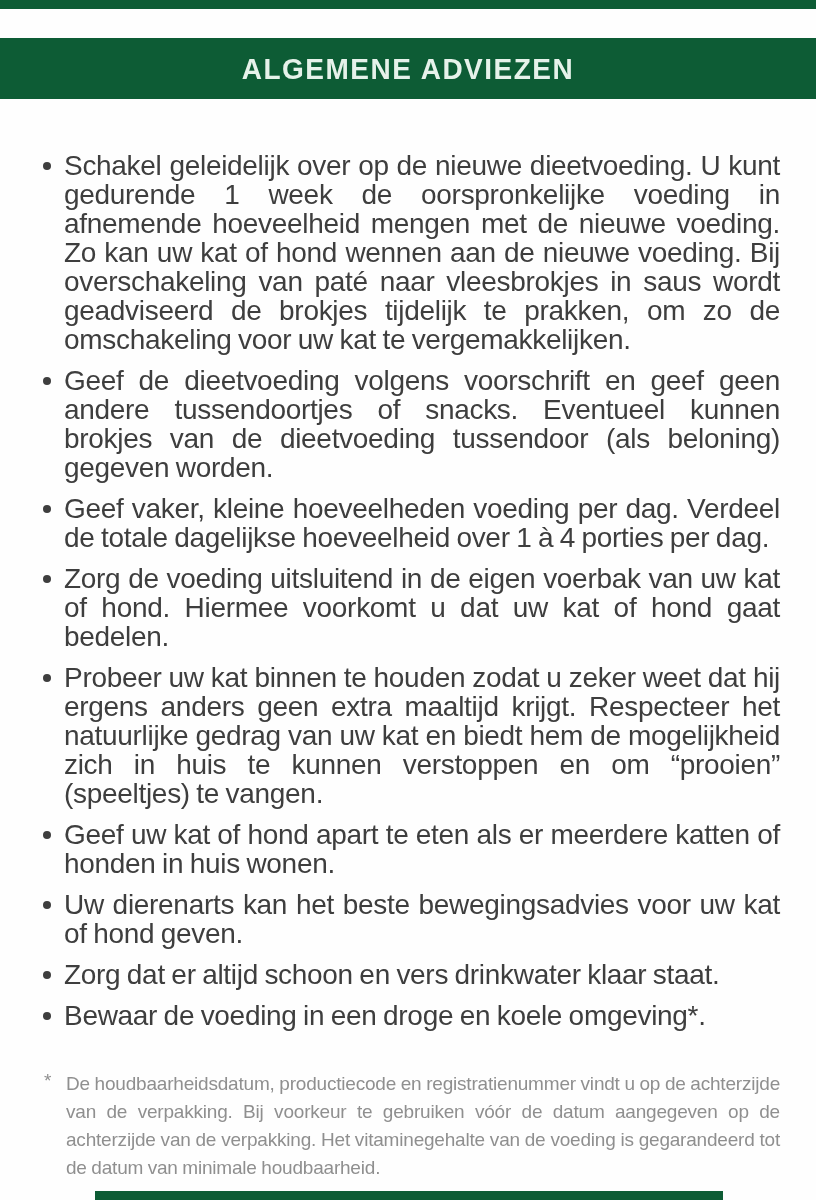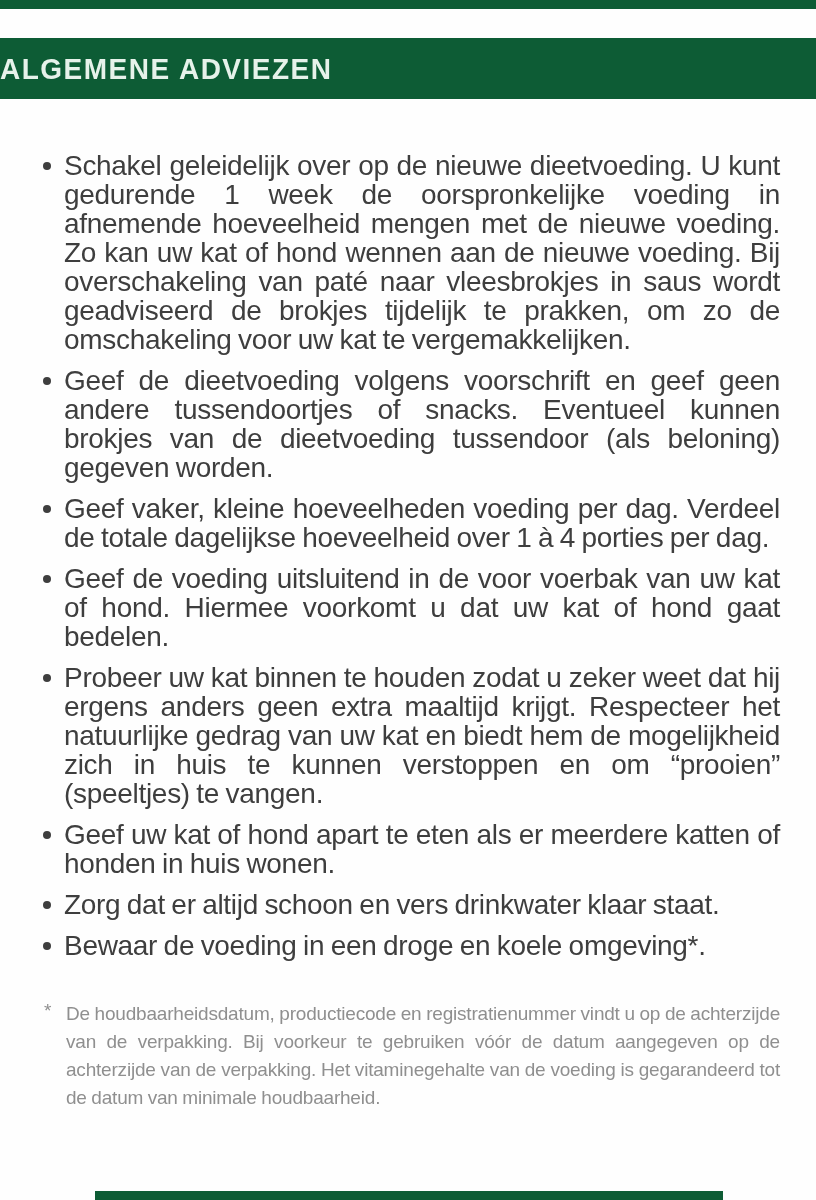--- a/index.html
+++ b/index.html
@@ -17,21 +17,21 @@
     position:relative;
     overflow:hidden;
   }
   .top-strip{
     position:absolute;top:0;left:0;width:816px;height:9px;
     background:var(--green);
   }
   .band{
     position:absolute;top:38px;left:0;width:816px;height:61px;
     background:var(--green);
-    display:flex;align-items:center;justify-content:flex-start;
+    display:flex;align-items:center;justify-content:center;
   }
   .band h1{
     color:var(--title);
     font-size:28px;
     font-weight:bold;
     letter-spacing:1.5px;
     transform:scaleY(1.06);
     white-space:nowrap;
   }
   .content{
@@ -100,29 +100,33 @@
       <li class="advice-item">
       <span class="dot"></span>
       <span class="advice-text">Geef de dieetvoeding volgens voorschrift en geef geen andere tus­sendoortjes of snacks. Eventueel kunnen brokjes van de dieetvoeding tussendoor (als beloning) gegeven worden.</span>
     </li>
       <li class="advice-item">
       <span class="dot"></span>
       <span class="advice-text">Geef vaker, kleine hoeveelheden voeding per dag. Verdeel de totale dagelijkse hoeveelheid over 1 à 4 porties per dag.</span>
     </li>
       <li class="advice-item">
       <span class="dot"></span>
-      <span class="advice-text">Geef de voeding uitsluitend in de voor voerbak van uw kat of hond. Hiermee voorkomt u dat uw kat of hond gaat bedelen.</span>
+      <span class="advice-text">Zorg de voeding uitsluitend in de eigen voerbak van uw kat of hond. Hiermee voorkomt u dat uw kat of hond gaat bedelen.</span>
     </li>
       <li class="advice-item">
       <span class="dot"></span>
       <span class="advice-text">Probeer uw kat binnen te houden zodat u zeker weet dat hij ergens anders geen extra maaltijd krijgt. Respecteer het natuurlijke gedrag van uw kat en biedt hem de mogelijkheid zich in huis te kunnen ver­stoppen en om “prooien” (speeltjes) te vangen.</span>
     </li>
       <li class="advice-item">
       <span class="dot"></span>
       <span class="advice-text">Geef uw kat of hond apart te eten als er meerdere katten of honden in huis wonen.</span>
+    </li>
+      <li class="advice-item">
+      <span class="dot"></span>
+      <span class="advice-text">Uw dierenarts kan het beste bewegingsadvies voor uw kat of hond geven.</span>
     </li>
       <li class="advice-item">
       <span class="dot"></span>
       <span class="advice-text">Zorg dat er altijd schoon en vers drinkwater klaar staat.</span>
     </li>
       <li class="advice-item">
       <span class="dot"></span>
       <span class="advice-text">Bewaar de voeding in een droge en koele omgeving*.</span>
     </li>
     </ul>

